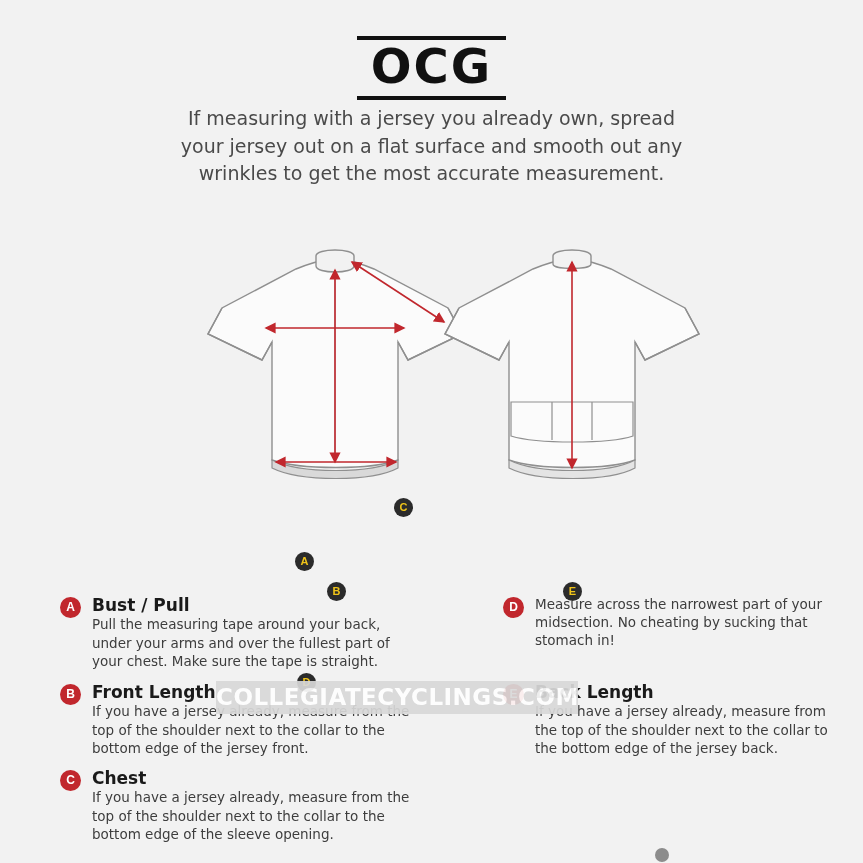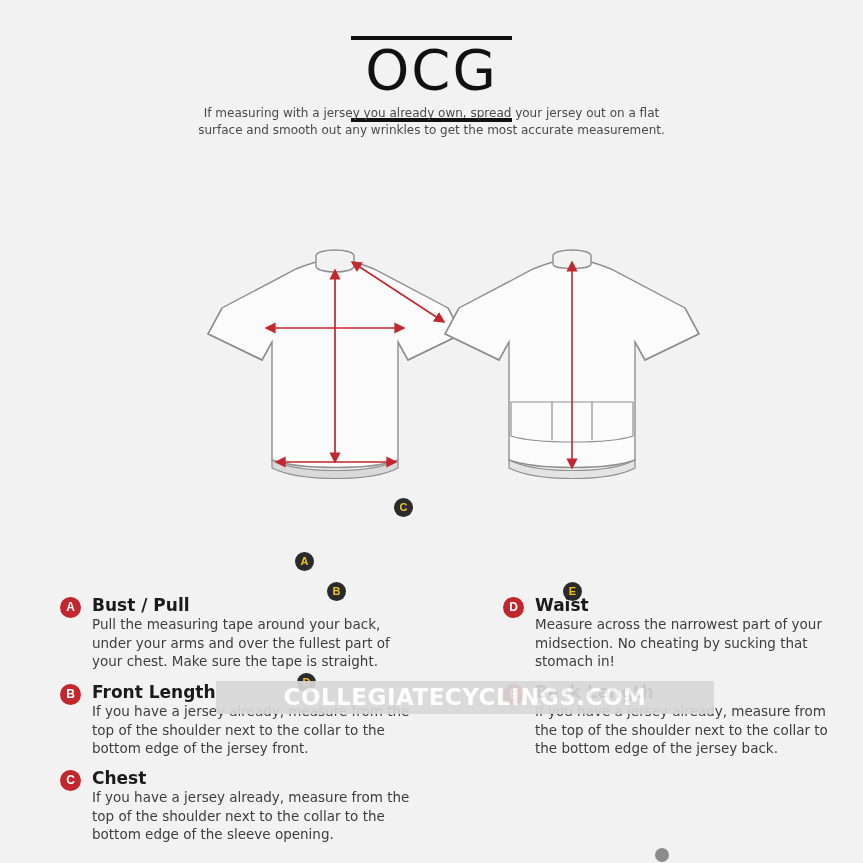--- a/index.html
+++ b/index.html
@@ -21,36 +21,36 @@
   .logo-wrap {
     position: absolute;
     top: 36px;
     left: 0;
     width: 863px;
     text-align: center;
   }
   .logo {
     display: inline-block;
     font-family: "DejaVu Sans", sans-serif;
-    font-size: 56px;
-    font-weight: normal;
+    font-size: 48px;
+    font-weight: bold;
     letter-spacing: 2px;
     color: #111111;
     border-top: 4px solid #111111;
     border-bottom: 4px solid #111111;
-    padding: 2px 14px 20px 14px;
+    padding: 2px 14px 6px 14px;
     line-height: 1.0;
   }
   .intro {
     position: absolute;
     top: 105px;
     left: 180px;
     width: 503px;
     text-align: center;
-    font-size: 12px;
+    font-size: 19px;
     line-height: 1.45;
     color: #4a4a4a;
     font-family: "DejaVu Sans", sans-serif;
   }
 
   
   .diagram {
     position: absolute;
     top: 230px;
     left: 0;
@@ -110,21 +110,21 @@
     color: #3d3d3d;
     line-height: 1.35;
     font-family: "DejaVu Sans", sans-serif;
   }
 
   
   .watermark {
     position: absolute;
     top: 681px;
     left: 216px;
-    width: 498px;
+    width: 362px;
     height: 33px;
     background: #d8d8d8;
     color: #ffffff;
     font-size: 23px;
     font-weight: bold;
     letter-spacing: 0.5px;
     line-height: 33px;
     text-align: center;
     font-family: "DejaVu Sans", sans-serif;
     opacity: 0.92;
@@ -230,21 +230,20 @@
     </div>
 
     <div class="entry" style="left:60px; top:183px; width:360px;">
       <div class="bullet">C</div>
       <div class="title">Chest</div>
       <div class="desc">If you have a jersey already, measure from the top of the shoulder next to the collar to the bottom edge of the sleeve opening.</div>
     </div>
 
     <div class="entry" style="left:503px; top:10px; width:330px;">
       <div class="bullet">D</div>
-      <div class="title">Waist</div>
       <div class="desc">Measure across the narrowest part of your midsection. No cheating by sucking that stomach in!</div>
     </div>
 
     <div class="entry" style="left:503px; top:97px; width:340px;">
       <div class="bullet">E</div>
       <div class="title">Back Length</div>
       <div class="desc">If you have a jersey already, measure from the top of the shoulder next to the collar to the bottom edge of the jersey back.</div>
     </div>
   </div>
 

